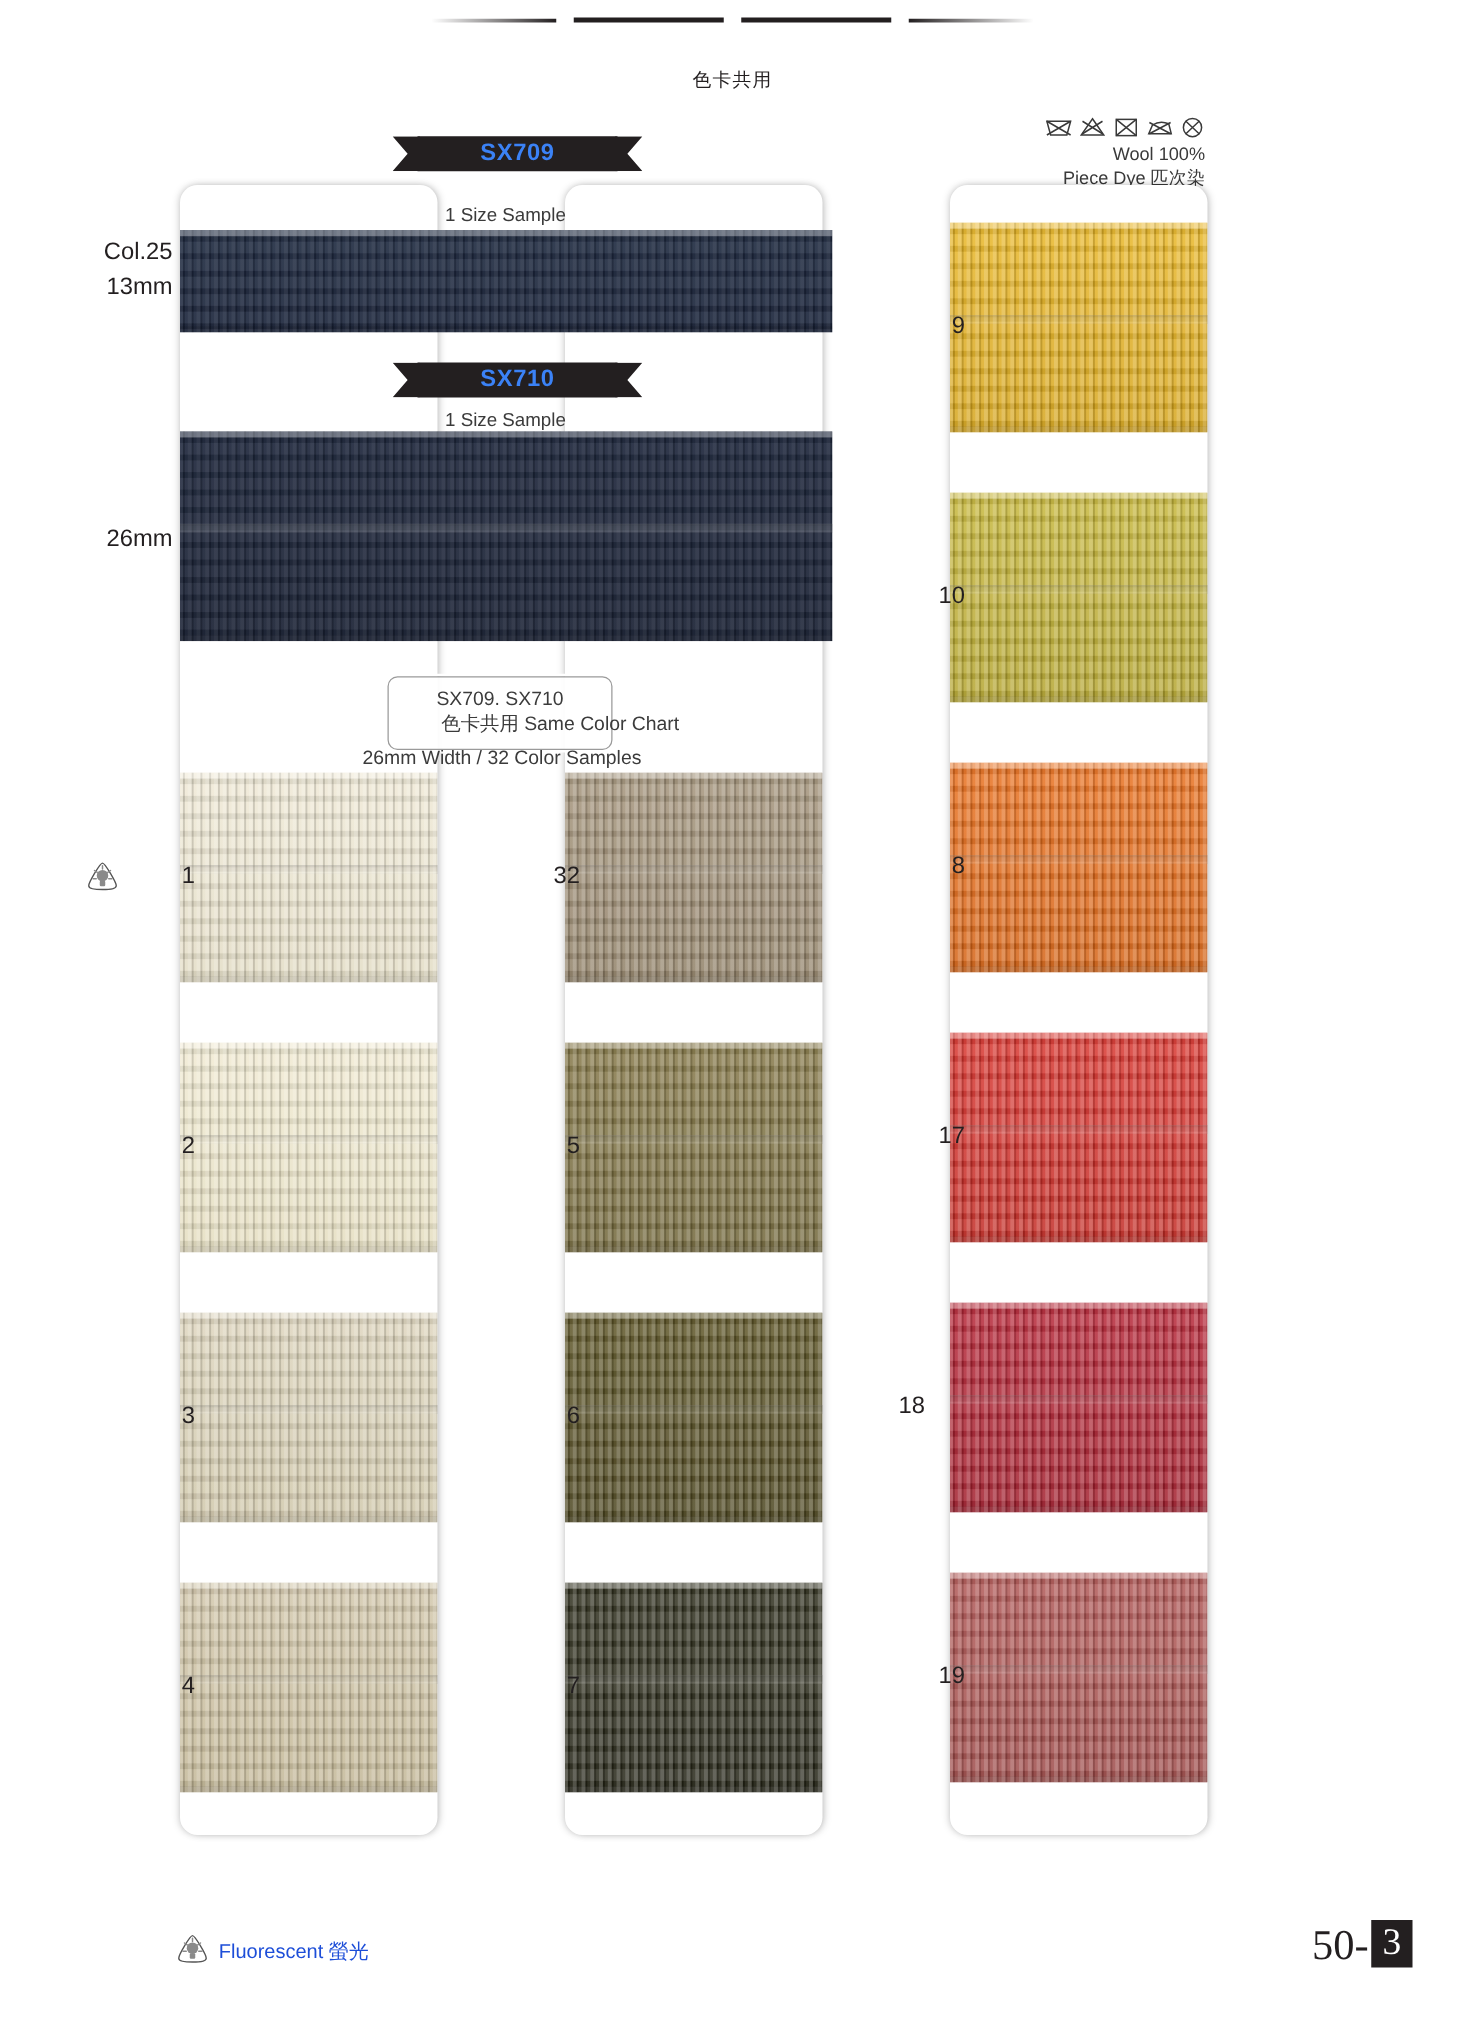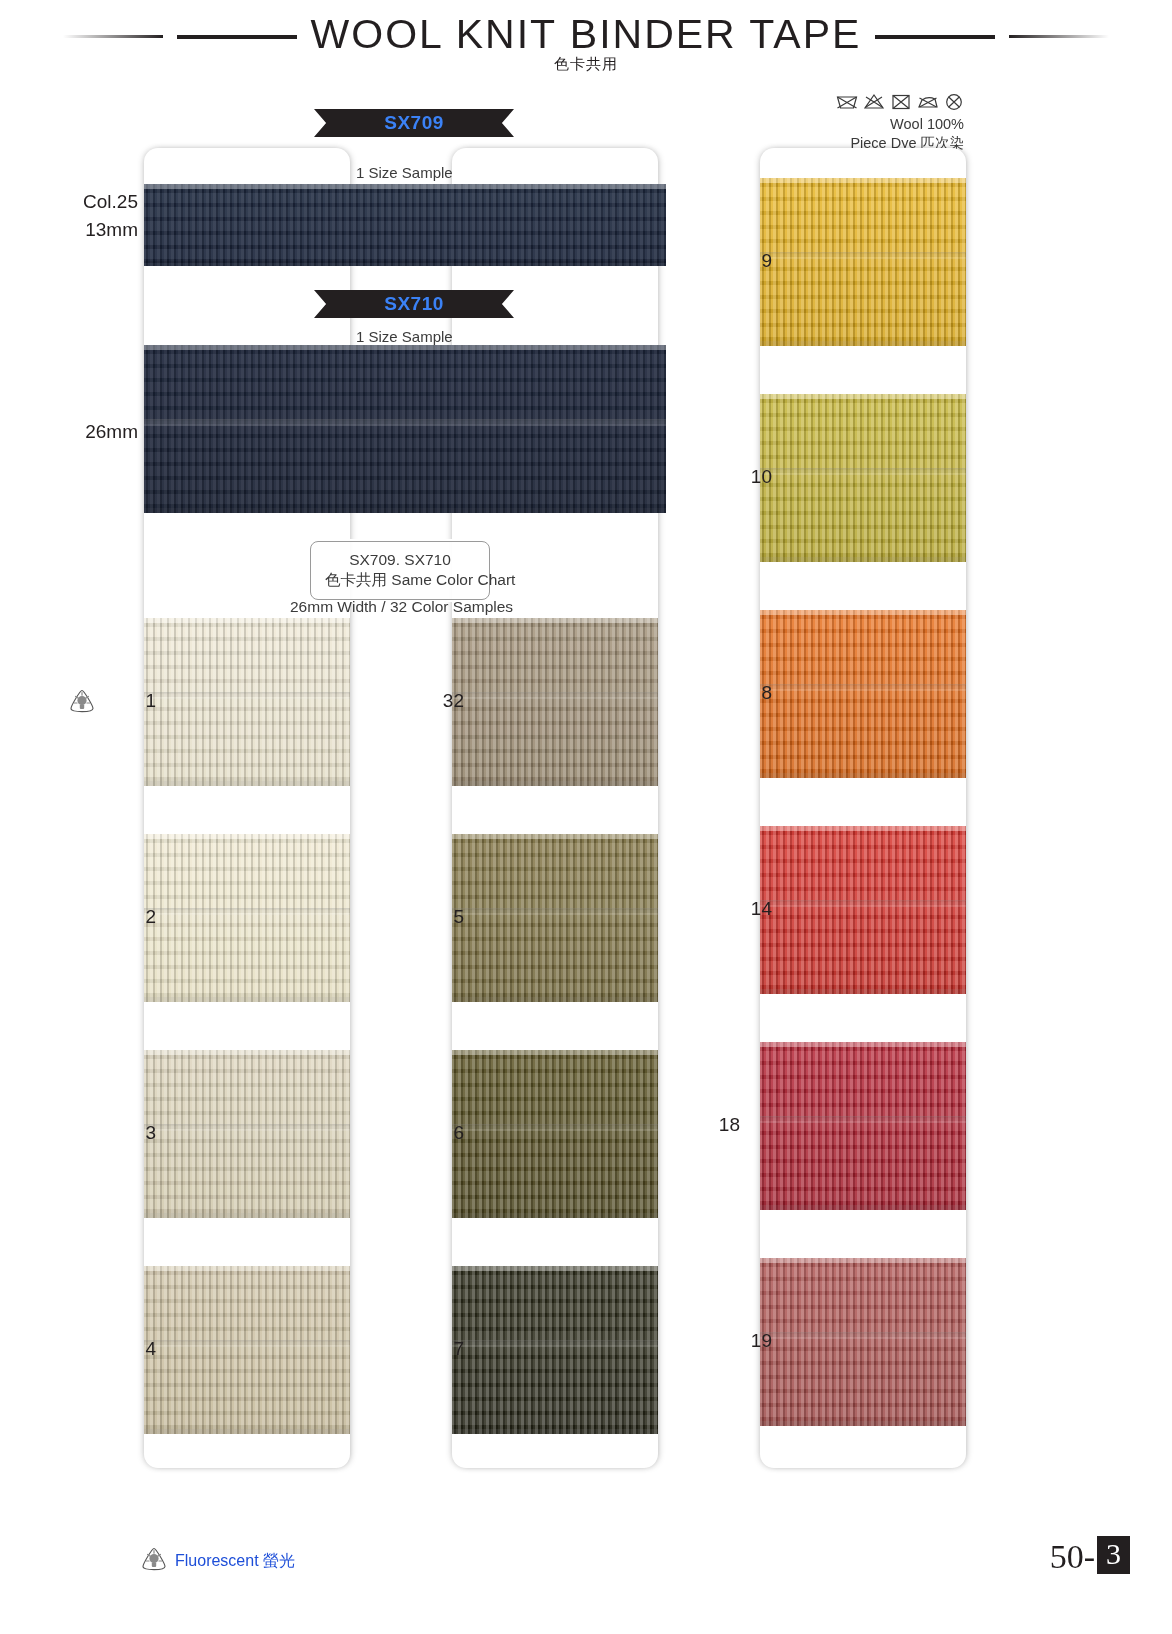--- a/index.html
+++ b/index.html
@@ -99,21 +99,21 @@
 
   
   .info-box {
     position:absolute;
     border:1px solid #9a9a9a; border-radius:8px;
     padding:8px 14px 9px 14px; text-align:center;
     background:rgba(255,255,255,0.92);
     box-shadow:0 0 0 2px #ffffff;
   }
   .info-box .l1 { font-size:15.5px; color:#3b3b3b; line-height:20px; white-space:nowrap; }
-  .info-box .l2 { font-size:15.5px; color:#3b3b3b; line-height:20px; white-space:nowrap; }
+  .info-box .l2 { font-size:15.5px; color:#3b3b3b; line-height:20px; white-space:nowrap;margin-left:28px; }
   .width-note {
     position:absolute; font-size:15.5px; color:#3b3b3b; white-space:nowrap;
   }
 
   
   .fluo-mark { position:absolute; width:26px; height:24px; }
   .fluo-mark svg { display:block; }
 
   
   .footer-legend {
@@ -132,21 +132,20 @@
     padding:3px 9px 5px 9px; margin-left:2px;
   }
 </style>
 </head>
 <body>
 
 <div class="header">
   <div class="title-row">
     <div class="rule-fade-l"></div>
     <div class="rule left"></div>
-    <div class="main-title">WOOL KNIT BINDER TAPE</div>
     <div class="rule right"></div>
     <div class="rule-fade-r"></div>
   </div>
   <div class="sub-title">色卡共用</div>
 </div>
 
 <div class="spec">
   <div class="care-icons">
 
     <span>
@@ -328,21 +327,21 @@
       <div class="edge-top"></div>
       <div class="edge-bot"></div>
     </div>
     <div class="num" style="left: 712px; top: 682px;">8</div>
     <div class="swatch" style="left: 760px; top: 826px; width: 206px; height: 168px;">
       <div class="knit" style="background-image: repeating-linear-gradient(to right, rgba(255, 255, 255, 0.22) 0px, rgba(255, 255, 255, 0.22) 2px, rgba(0, 0, 0, 0.14) 2px, rgba(0, 0, 0, 0.14) 4px, rgba(255, 255, 255, 0.06) 4px, rgba(255, 255, 255, 0.06) 6px), repeating-linear-gradient(rgba(255, 255, 255, 0.1) 0px, rgba(255, 255, 255, 0.1) 5px, rgba(0, 0, 0, 0.08) 5px, rgba(0, 0, 0, 0.08) 9px), linear-gradient(rgb(216, 53, 47), rgb(194, 42, 36));"></div>
       <div class="seam" style="top: 74px;"></div>
       <div class="edge-top"></div>
       <div class="edge-bot"></div>
     </div>
-    <div class="num" style="left: 712px; top: 898px;">14</div>
+    <div class="num" style="left: 712px; top: 898px;">17</div>
     <div class="swatch" style="left: 760px; top: 1042px; width: 206px; height: 168px;">
       <div class="knit" style="background-image: repeating-linear-gradient(to right, rgba(255, 255, 255, 0.22) 0px, rgba(255, 255, 255, 0.22) 2px, rgba(0, 0, 0, 0.14) 2px, rgba(0, 0, 0, 0.14) 4px, rgba(255, 255, 255, 0.06) 4px, rgba(255, 255, 255, 0.06) 6px), repeating-linear-gradient(rgba(255, 255, 255, 0.1) 0px, rgba(255, 255, 255, 0.1) 5px, rgba(0, 0, 0, 0.08) 5px, rgba(0, 0, 0, 0.08) 9px), linear-gradient(rgb(181, 38, 54), rgb(161, 29, 44));"></div>
       <div class="seam" style="top: 74px;"></div>
       <div class="edge-top"></div>
       <div class="edge-bot"></div>
     </div>
     <div class="num" style="left: 680px; top: 1114px;">18</div>
     <div class="swatch" style="left: 760px; top: 1258px; width: 206px; height: 168px;">
       <div class="knit" style="background-image: repeating-linear-gradient(to right, rgba(255, 255, 255, 0.22) 0px, rgba(255, 255, 255, 0.22) 2px, rgba(0, 0, 0, 0.14) 2px, rgba(0, 0, 0, 0.14) 4px, rgba(255, 255, 255, 0.06) 4px, rgba(255, 255, 255, 0.06) 6px), repeating-linear-gradient(rgba(255, 255, 255, 0.1) 0px, rgba(255, 255, 255, 0.1) 5px, rgba(0, 0, 0, 0.08) 5px, rgba(0, 0, 0, 0.08) 9px), linear-gradient(rgb(176, 87, 85), rgb(156, 73, 71));"></div>
       <div class="seam" style="top: 74px;"></div>

